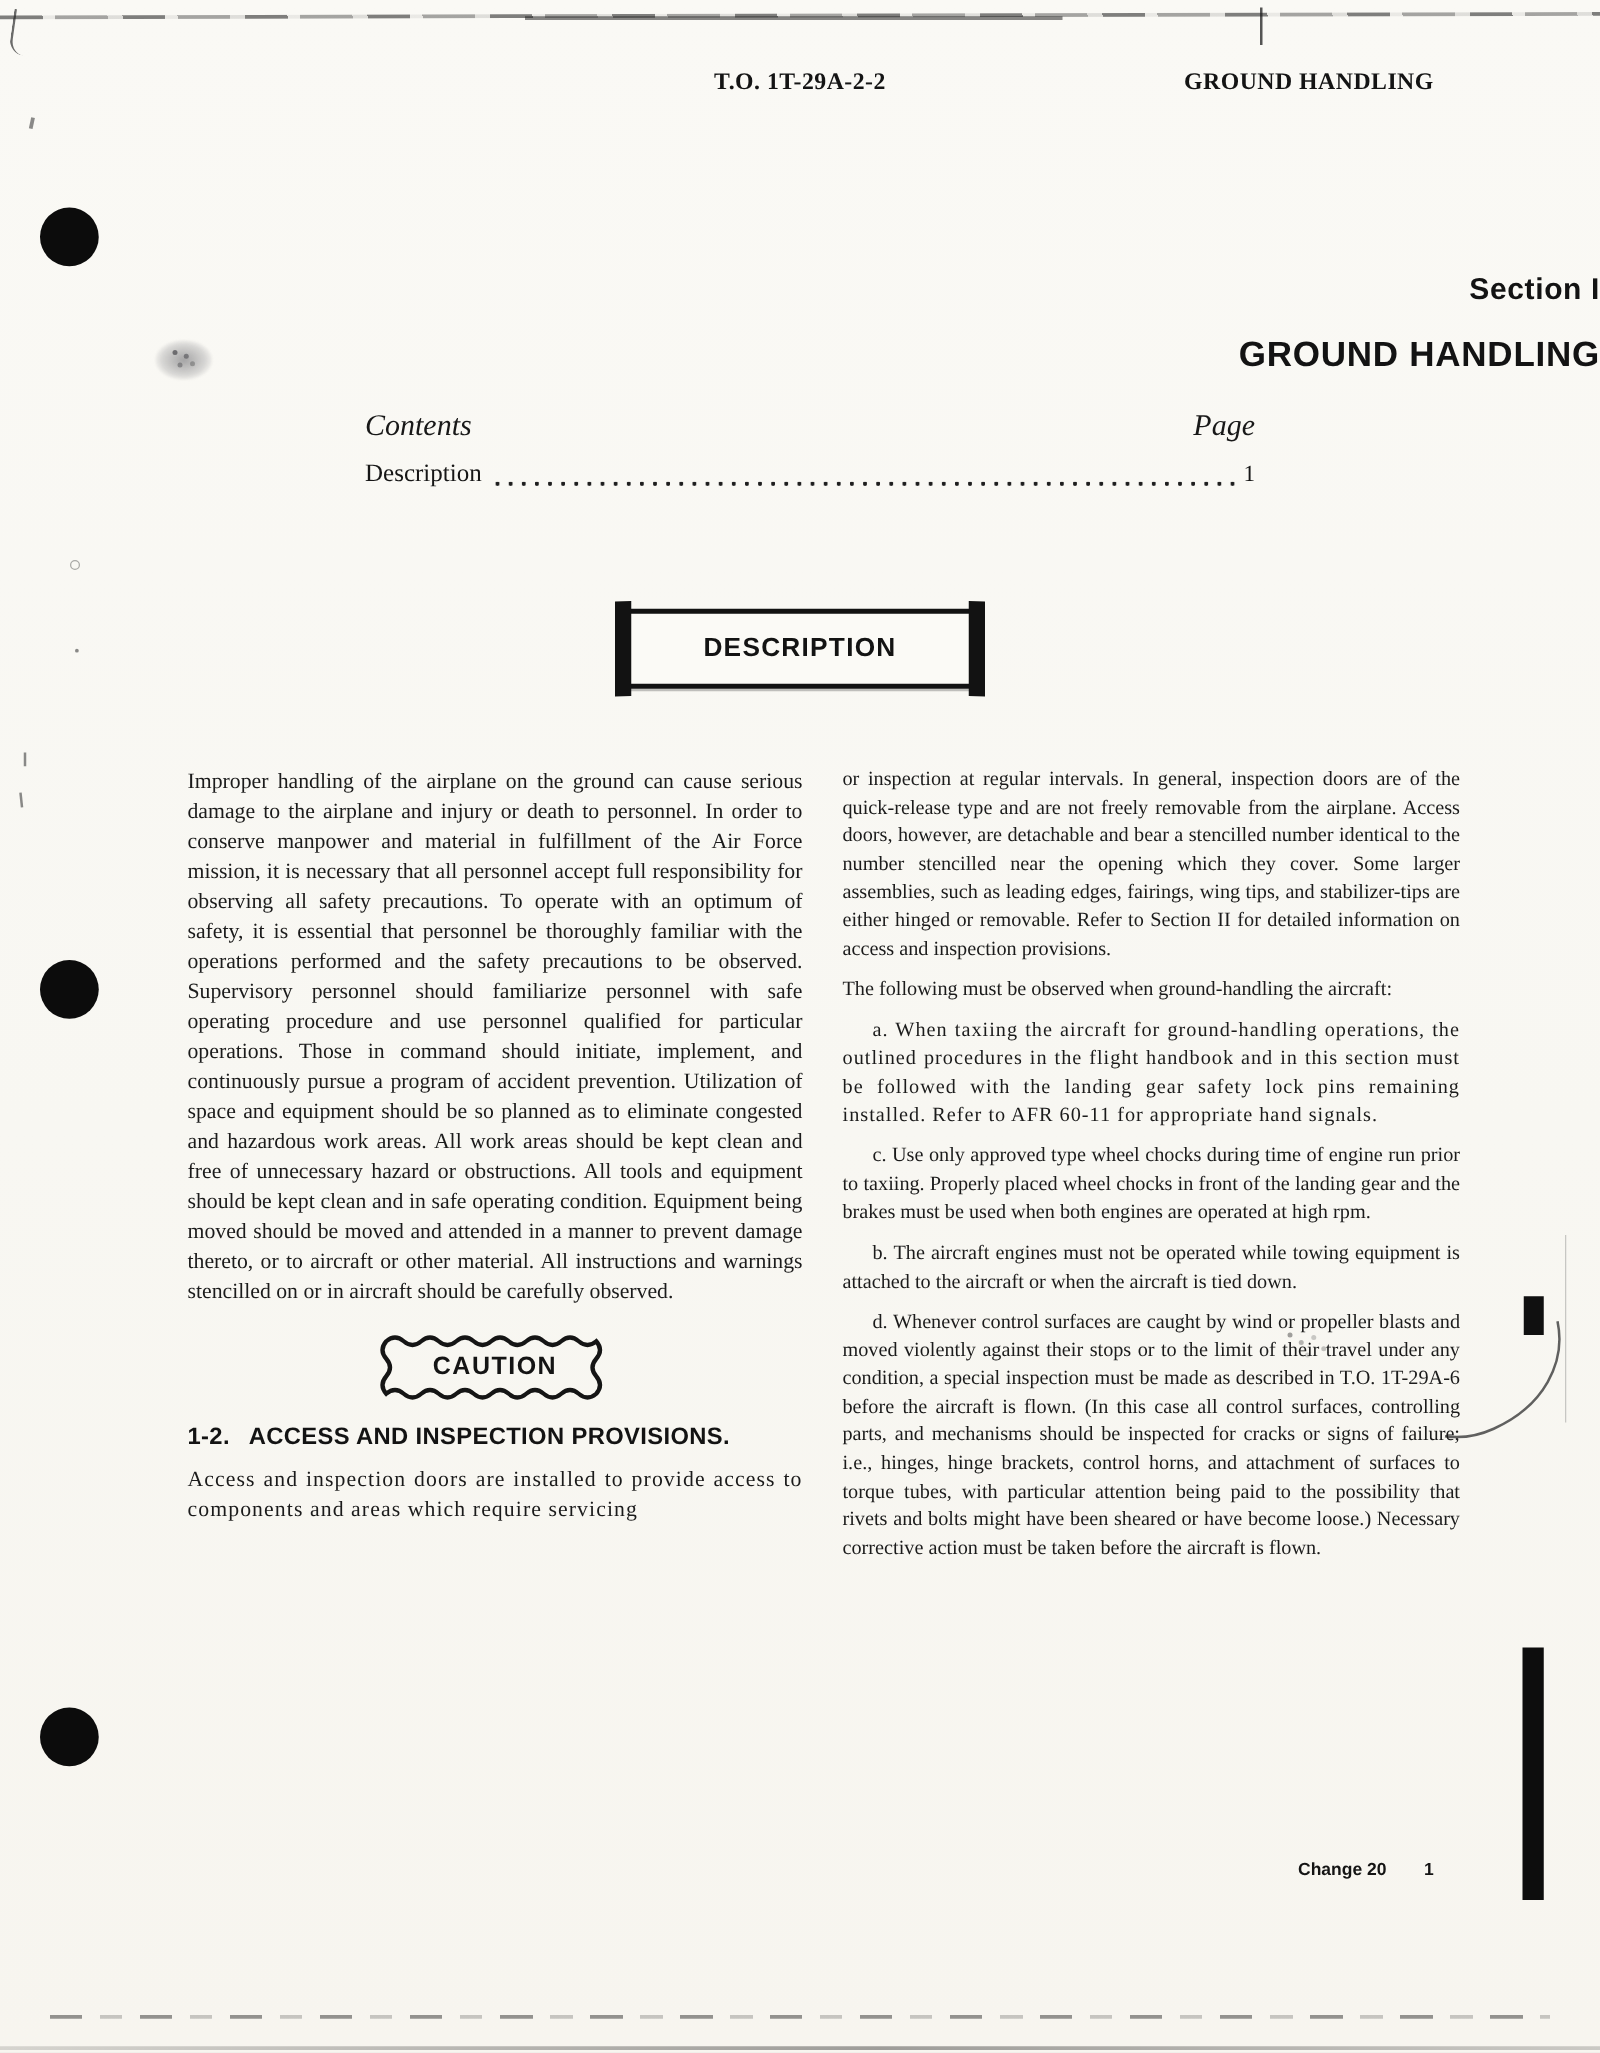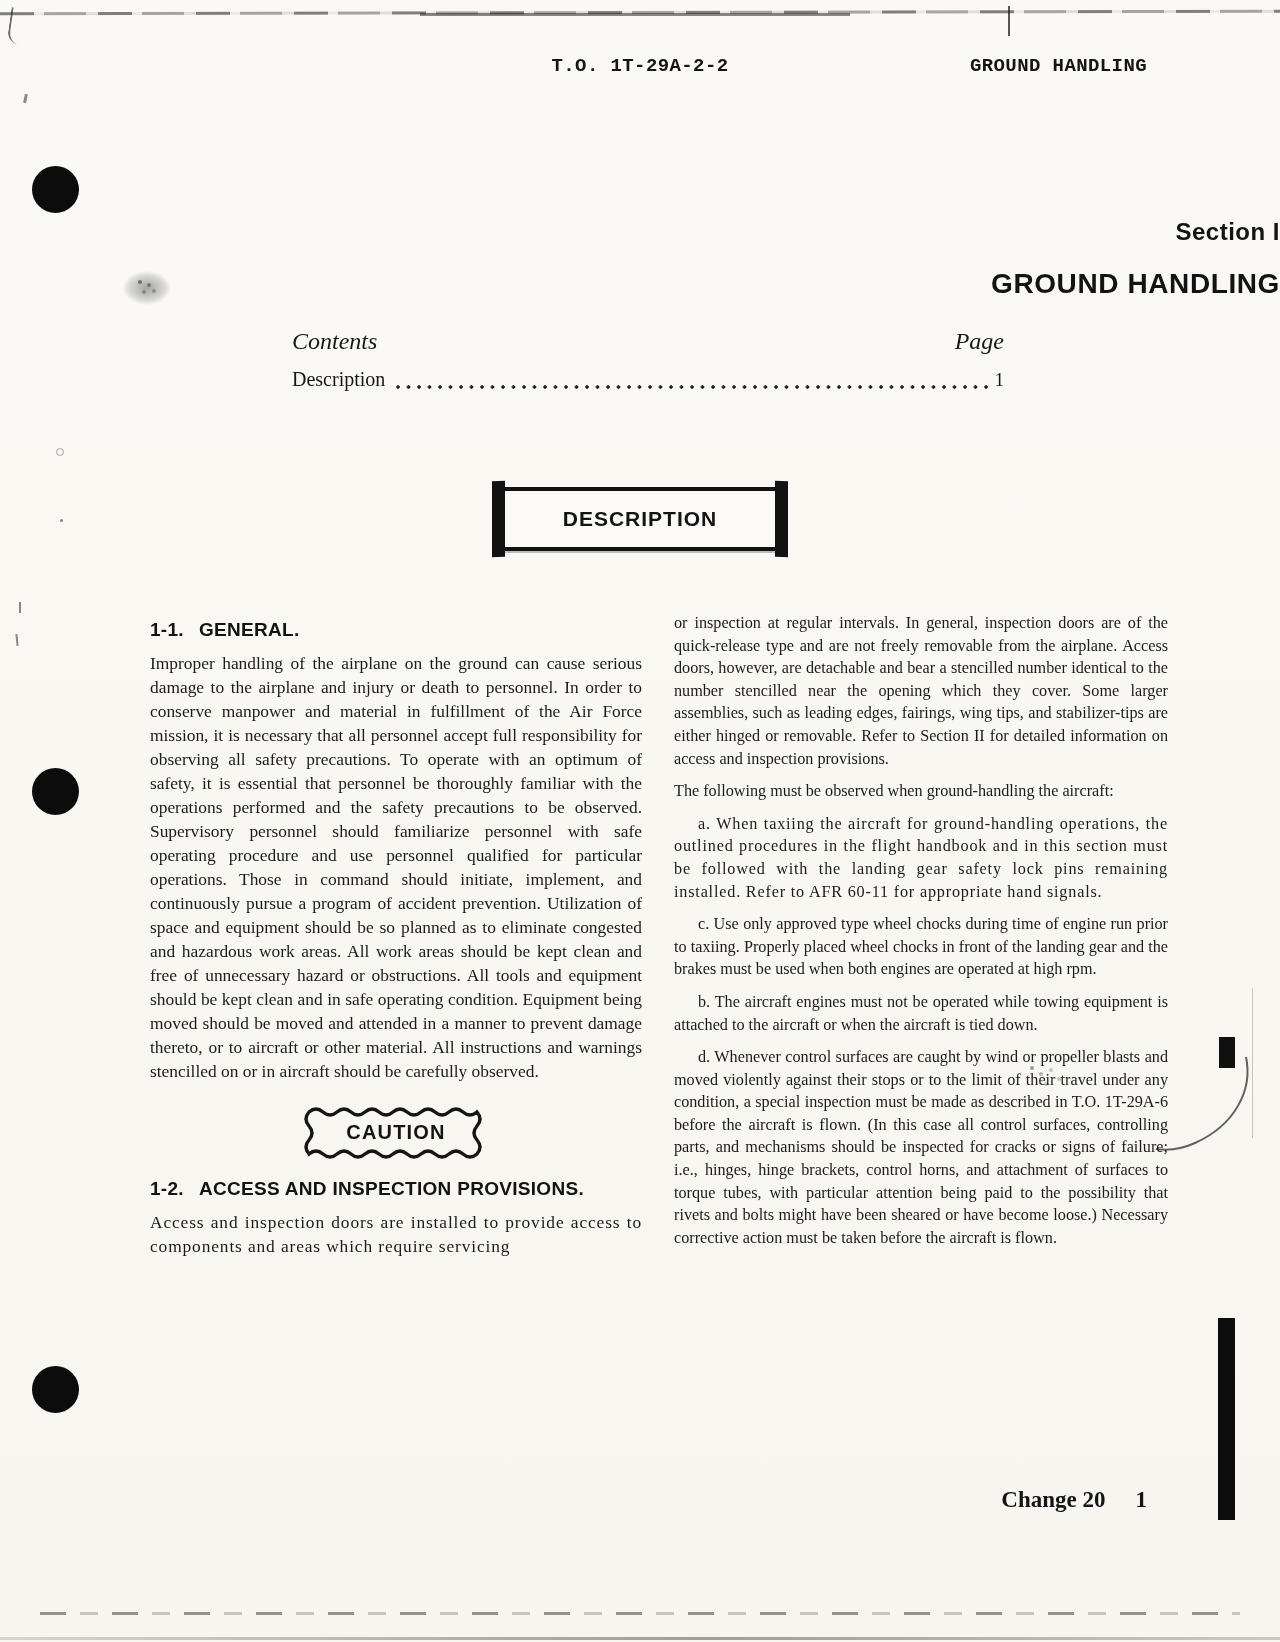--- a/index.html
+++ b/index.html
@@ -42,21 +42,21 @@
   .m3{left:16px;top:634px;width:2px;height:12px;transform:rotate(-6deg);}
   .m4{left:56px;top:448px;width:6px;height:6px;background:transparent;border:1.5px solid rgba(70,70,70,.45);border-radius:50%;}
   .m5{left:60px;top:519px;width:3px;height:3px;border-radius:50%;}
   .edge-line{position:absolute;left:1252px;top:988px;width:1px;height:150px;background:rgba(110,110,110,.35);}
   .ink-rect{position:absolute;left:1219px;top:1037px;width:16px;height:31px;background:#101010;}
   .change-bar{position:absolute;left:1218px;top:1318px;width:17px;height:202px;background:#0d0d0d;}
   .pen-swoosh{position:absolute;left:1150px;top:1045px;}
 
   
   .hdr{position:absolute;top:55px;left:0;width:1280px;height:26px;
-    font-family:Liberation Mono, monospace;font-weight:bold;font-size:19px;letter-spacing:.4px;color:#141414;text-align:center;}
+    font-family:Liberation Serif, serif;font-weight:bold;font-size:19px;letter-spacing:.4px;color:#141414;text-align:center;}
   .to-number{position:absolute;left:50%;transform:translateX(-50%);}
   .doc-title-right{position:absolute;right:133px;}
 
   
   .section-head{position:absolute;top:218px;left:0;width:1280px;text-align:right;
     font-family:"Liberation Sans",sans-serif;font-weight:bold;color:#131313;}
   .section-label{font-size:24px;letter-spacing:.5px;}
   .section-title{font-size:28px;letter-spacing:.6px;margin-top:22px;}
 
   
@@ -92,21 +92,21 @@
 
   
   .caution-box{position:relative;width:192px;height:58px;margin:20px auto 16px;}
   .caution-box svg{position:absolute;inset:0;}
   .caution-label{position:absolute;inset:0;display:flex;align-items:center;justify-content:center;
     font-family:"Liberation Sans",sans-serif;font-weight:bold;font-size:20px;letter-spacing:1.2px;color:#141414;}
   .caution-text{padding:0 38px 0 50px;margin:0 0 18px;}
 
   
   .ftr{position:absolute;top:1487px;right:133px;display:flex;gap:30px;align-items:baseline;
-    font-family:Liberation Serif, serif;font-weight:bold;font-size:23px;color:#141414;}
+    font-family:Liberation Sans, sans-serif;font-weight:bold;font-size:14px;color:#141414;}
 </style>
 </head>
 <body>
 
 <div class="page">
 
   <div class="scratch scratch-top1"></div>
   <div class="scratch scratch-top2"></div>
   <div class="scratch scratch-tick"></div>
   <div class="scratch corner-curl"></div>
@@ -154,23 +154,20 @@
 
   <div class="banner-wrap">
     <div class="banner-box">
       <span class="banner-text">DESCRIPTION</span>
     </div>
   </div>
 
   <div class="columns">
 
     <div class="col left">
-      <div class="col-heading">
-        <span class="hnum">1-1.</span><span>GENERAL.</span>
-      </div>
       <p class="body-p">Improper handling of the airplane on the ground can cause serious damage to the airplane and injury or death to personnel. In order to conserve manpower and material in fulfillment of the Air Force mission, it is necessary that all personnel accept full responsibility for observing all safety precautions. To operate with an optimum of safety, it is essential that personnel be thoroughly familiar with the operations performed and the safety precautions to be observed. Supervisory personnel should familiarize personnel with safe operating procedure and use personnel qualified for particular operations. Those in command should initiate, implement, and continuously pursue a program of accident prevention. Utilization of space and equipment should be so planned as to eliminate congested and hazardous work areas. All work areas should be kept clean and free of unnecessary hazard or obstructions. All tools and equipment should be kept clean and in safe operating condition. Equipment being moved should be moved and attended in a manner to prevent damage thereto, or to aircraft or other material. All instructions and warnings stencilled on or in aircraft should be carefully observed.</p>
 
       <div class="caution-box">
         <svg width="192" height="58" viewBox="0 0 192 58">
           <path d="M9,9 q7,-6 14,0 t14,0 t14,0 t14,0 t14,0 t14,0 t14,0 t14,0 t14,0 t14,0 t14,0 t14,0
                    q6,7 0,14 t0,14 t0,14
                    q-7,6 -14,0 t-14,0 t-14,0 t-14,0 t-14,0 t-14,0 t-14,0 t-14,0 t-14,0 t-14,0 t-14,0 t-14,0
                    q-6,-7 0,-14 t0,-14 t0,-14 Z" fill="none" stroke="#151515" stroke-width="3.4"></path>
         </svg>
         <span class="caution-label">CAUTION</span>

